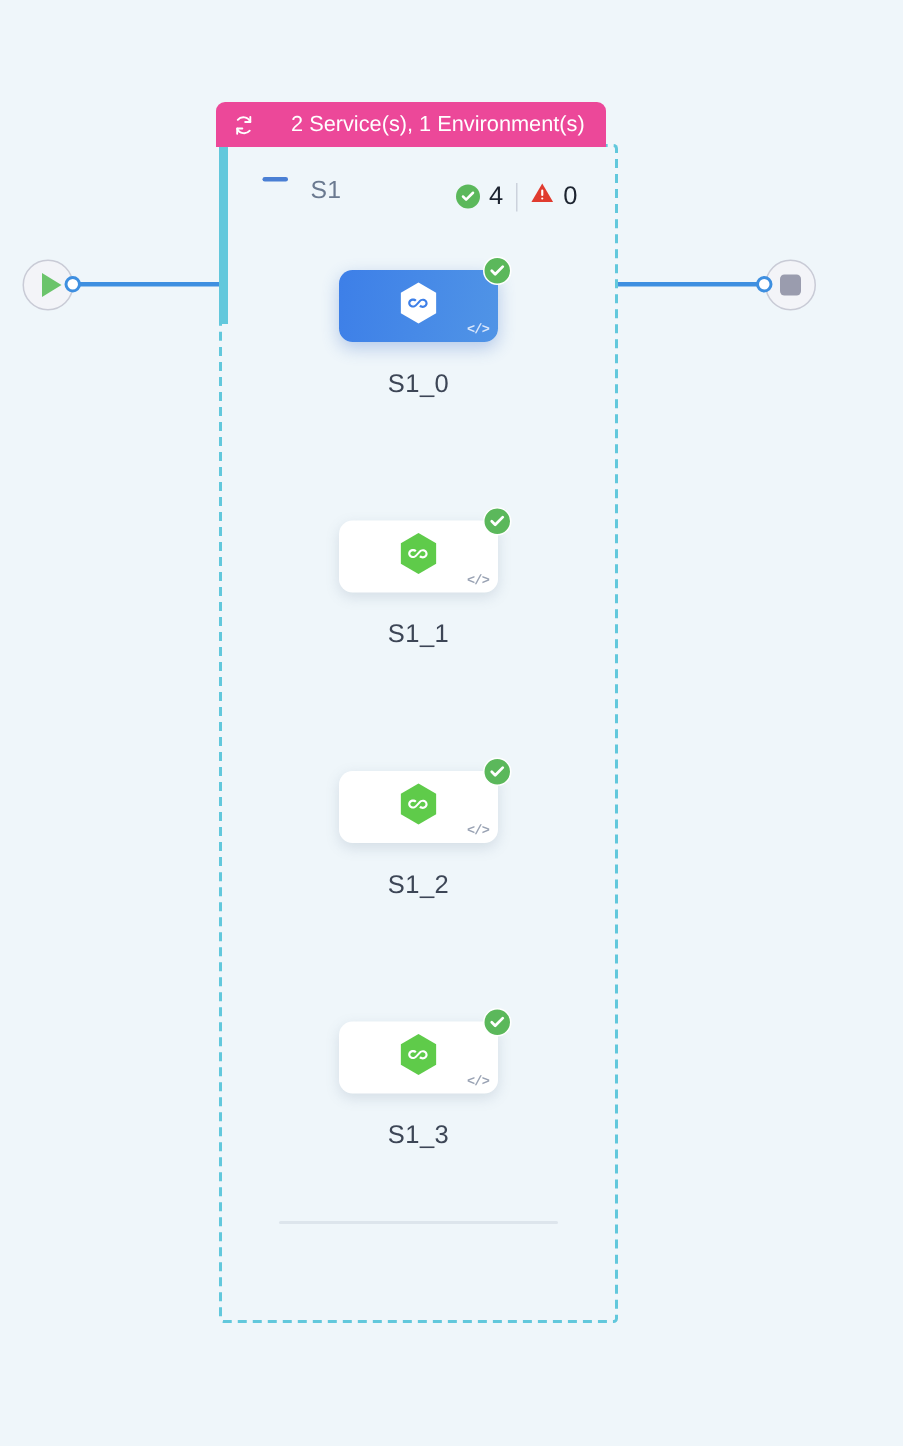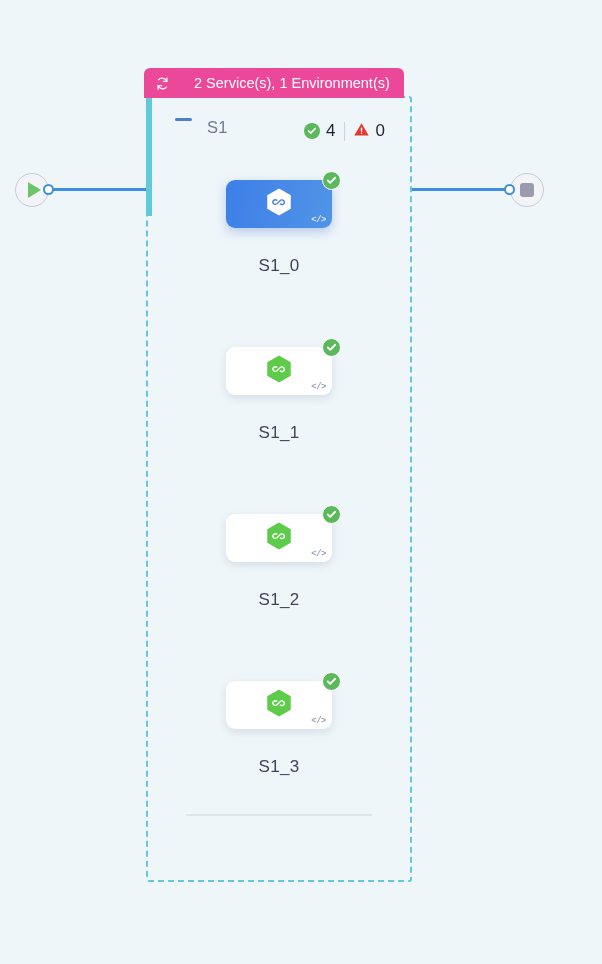--- a/index.html
+++ b/index.html
@@ -209,21 +209,21 @@
     bottom: 3px;
     font-size: 9px;
     font-family: "Liberation Mono", monospace;
     font-weight: bold;
     color: #9aa3b4;
     letter-spacing: -.5px;
   }
   .card.selected .code-glyph { color: #d9e6fb; }
 
   .node-label {
-    margin-top: 28px;
+    margin-top: 18px;
     text-align: center;
     font-size: 17px;
     color: #3d4656;
     letter-spacing: .3px;
   }
 
   
   #concurrency-divider {
     position: absolute;
     left: 186px;

